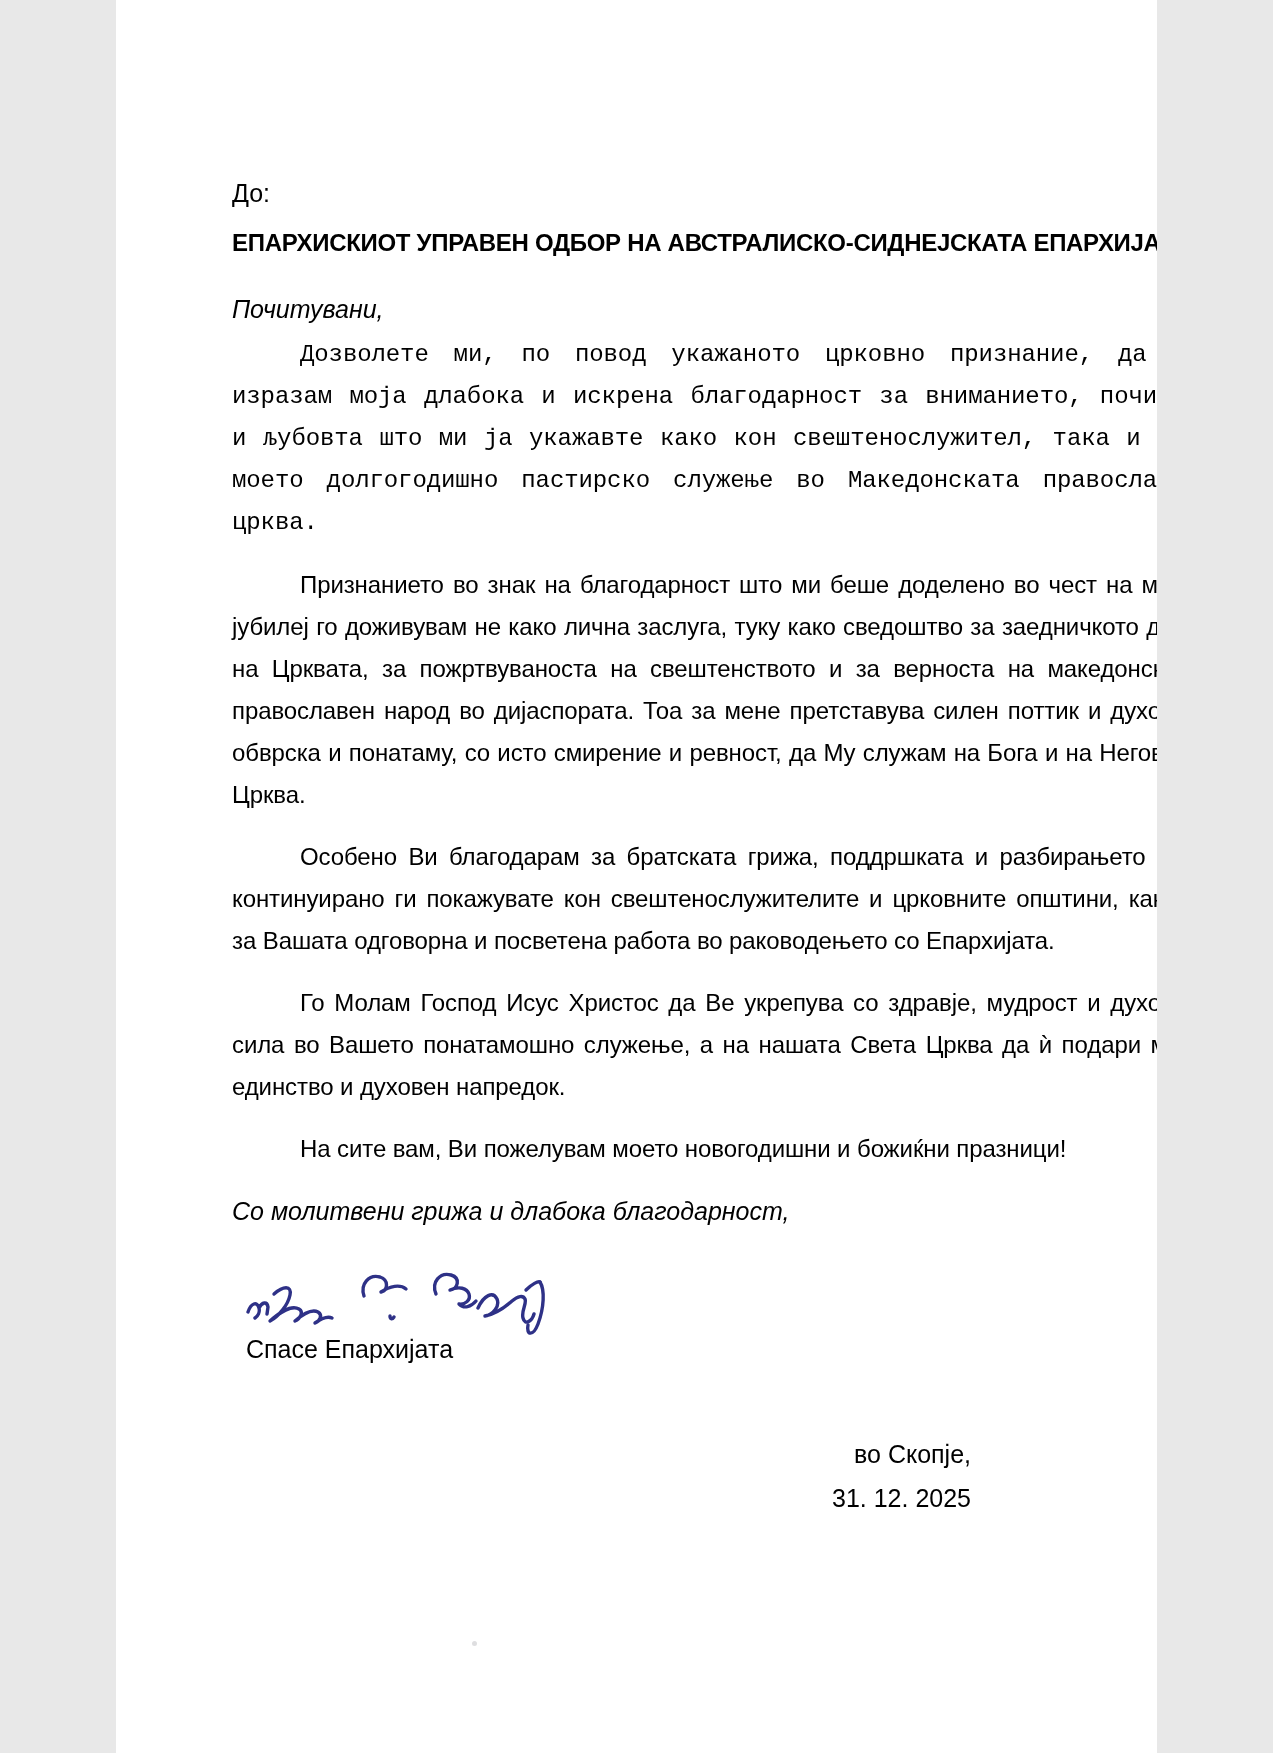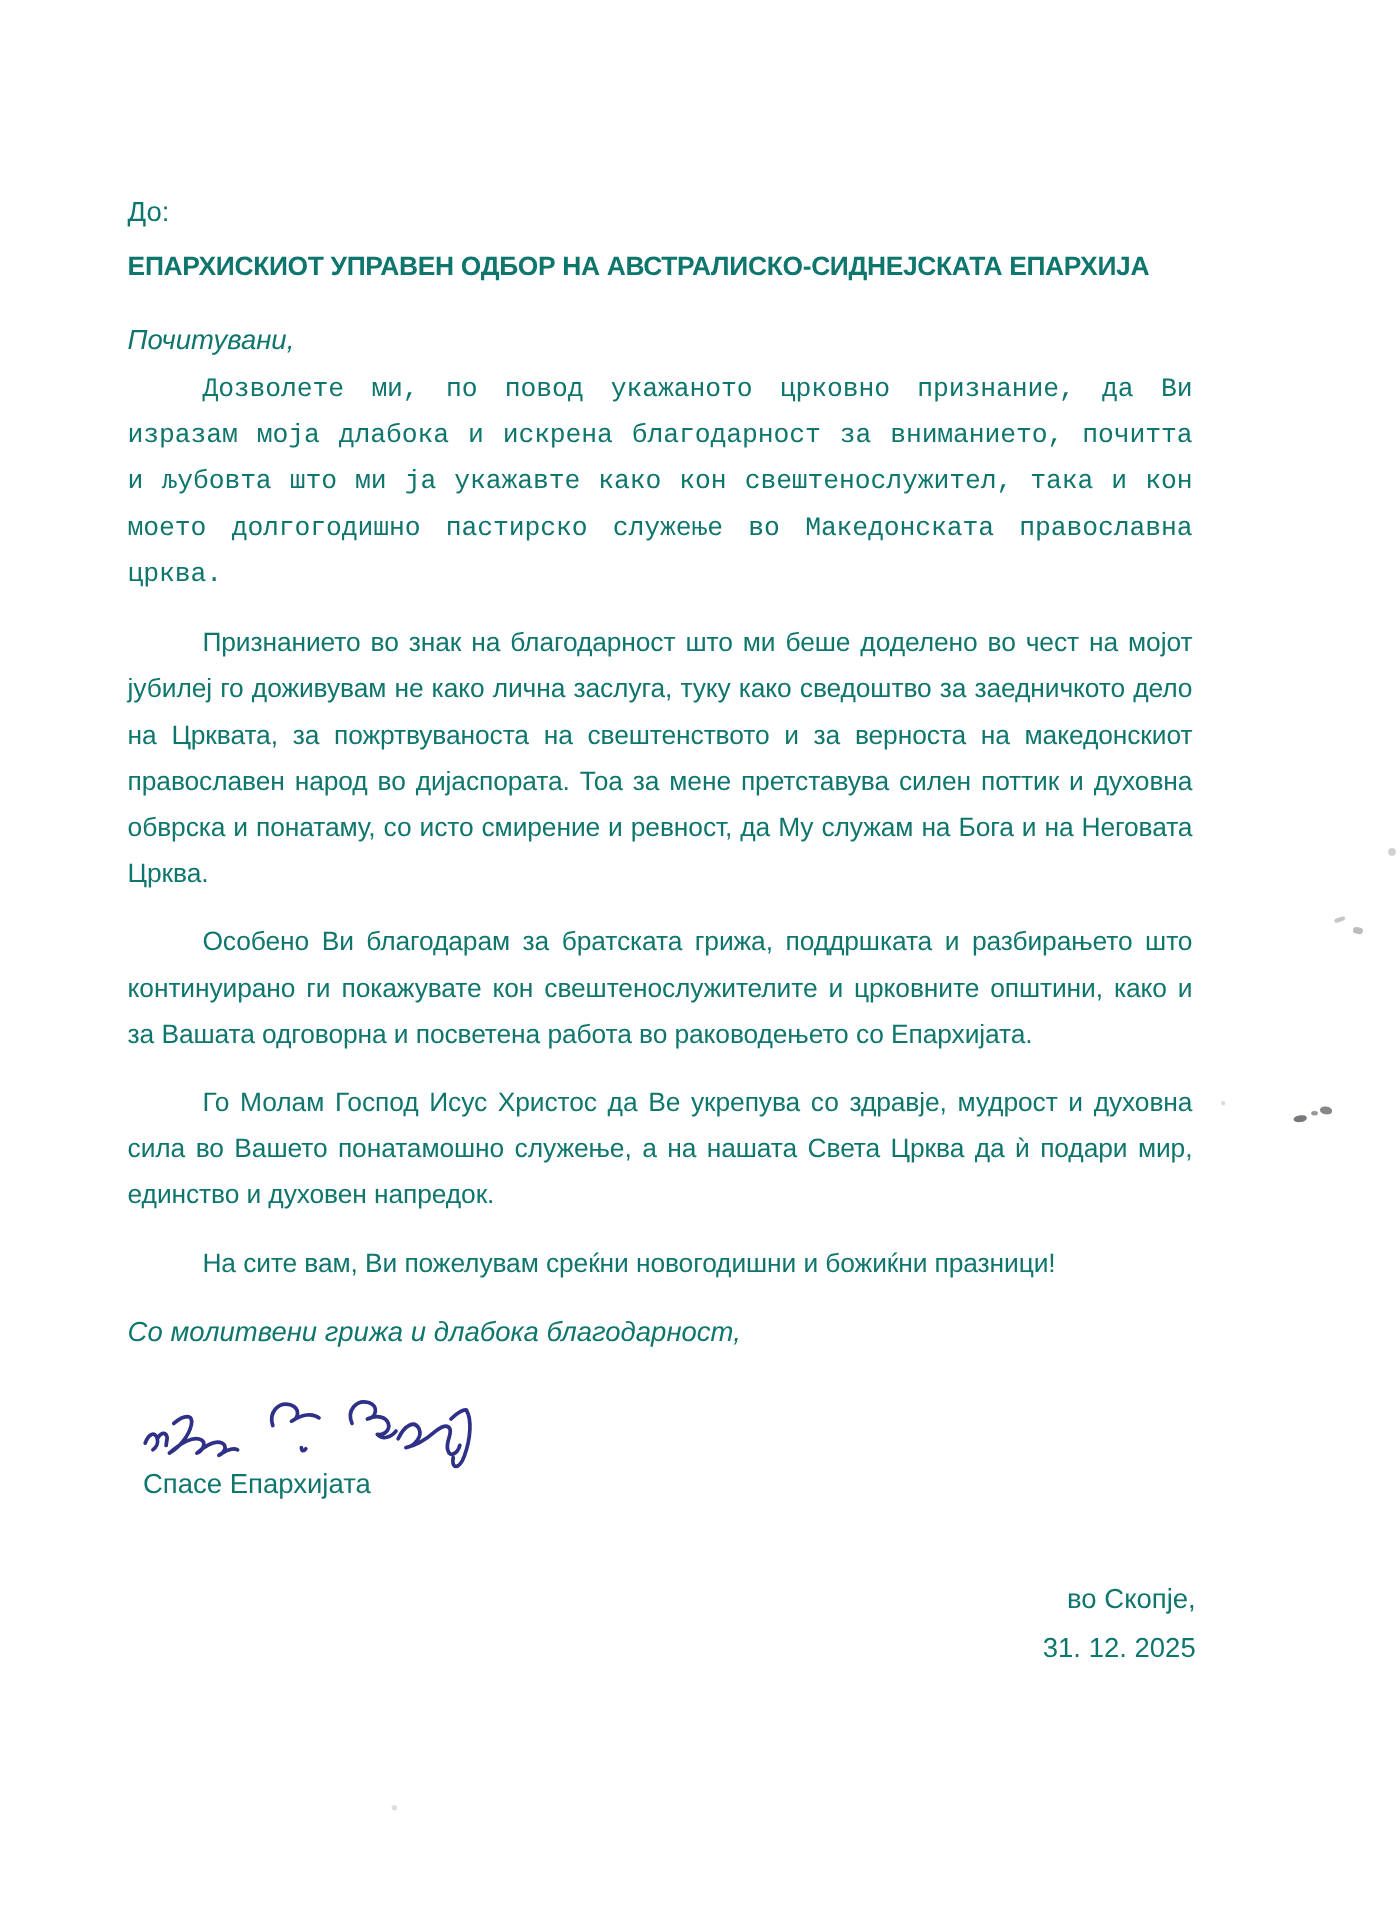--- a/index.html
+++ b/index.html
@@ -2,26 +2,26 @@
 <html><head>
 <meta charset="utf-8">
 <style>
   html, body {
     margin: 0;
     padding: 0;
     background: #e8e8e8;
   }
   .page {
     position: relative;
-    width: 1273px;
+    width: 1041px;
     height: 1753px;
     margin: 0 auto;
     background: #ffffff;
     font-family: "Liberation Sans", sans-serif;
-    color: #0f766e;
+    color: #000000;
     overflow: hidden;
   }
   .content {
     position: absolute;
     left: 116px;
     top: 172px;
     width: 968px;
   }
   .recipient-label {
     font-size: 25px;
@@ -121,21 +121,21 @@
     <div class="recipient-label">До:</div>
 
     <div class="recipient-name">ЕПАРХИСКИОТ УПРАВЕН ОДБОР НА АВСТРАЛИСКО-СИДНЕЈСКАТА ЕПАРХИЈА</div>
 
     <div class="salutation">Почитувани,</div>
 
     <p class="body-para">Дозволете ми, по повод укажаното црковно признание, да Ви изразам моја длабока и искрена благодарност за вниманието, почитта и љубовта што ми ја укажавте како кон свештенослужител, така и кон моето долгогодишно пастирско служење во Македонската православна црква.</p>
     <p class="body-para">Признанието во знак на благодарност што ми беше доделено во чест на мојот јубилеј го доживувам не како лична заслуга, туку како сведоштво за заедничкото дело на Црквата, за пожртвуваноста на свештенството и за верноста на македонскиот православен народ во дијаспората. Тоа за мене претставува силен поттик и духовна обврска и понатаму, со исто смирение и ревност, да Му служам на Бога и на Неговата Црква.</p>
     <p class="body-para">Особено Ви благодарам за братската грижа, поддршката и разбирањето што континуирано ги покажувате кон свештенослужителите и црковните општини, како и за Вашата одговорна и посветена работа во раководењето со Епархијата.</p>
     <p class="body-para">Го Молам Господ Исус Христос да Ве укрепува со здравје, мудрост и духовна сила во Вашето понатамошно служење, а на нашата Света Црква да ѝ подари мир, единство и духовен напредок.</p>
-    <p class="body-para no-justify">На сите вам, Ви пожелувам среќни новогодишни и божиќни празници!</p>
+    <p class="body-para no-justify">На сите вам, Ви пожелувам моето новогодишни и божиќни празници!</p>
 
     <div class="closing">Со молитвени грижа и длабока благодарност,</div>
 
     <div class="sig-block">
       <svg class="sig-svg" width="330" height="110" viewBox="0 0 330 110">
         <g fill="none" stroke="#2e3187" stroke-width="3.4" stroke-linecap="round" stroke-linejoin="round">
 
           <path d="M8,52 c3,-9 9,-11 11,-4 c1,4 -1,8 -4,10 m4,-10 c3,-6 8,-7 9,-1 l-1,7"></path>
 
           <path d="M34,34 c9,-8 18,-9 16,1 c-2,10 -11,21 -20,26 c10,-9 22,-16 29,-12 c5,3 1,10 -4,12 c8,-7 17,-12 23,-9 c5,3 2,9 -3,11 c7,-5 13,-7 17,-5"></path>

